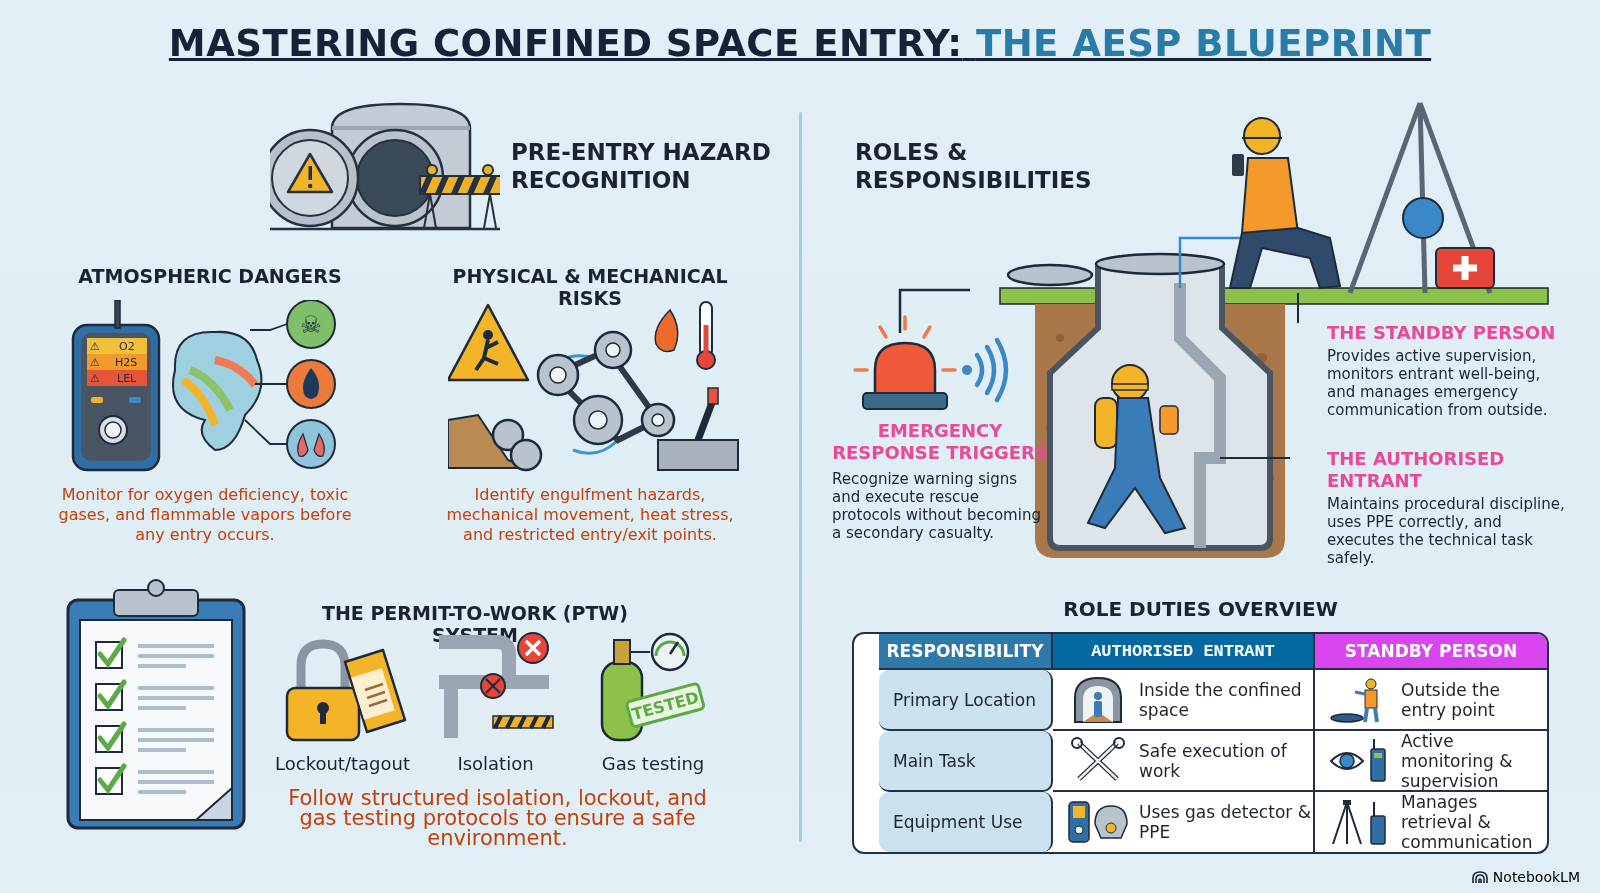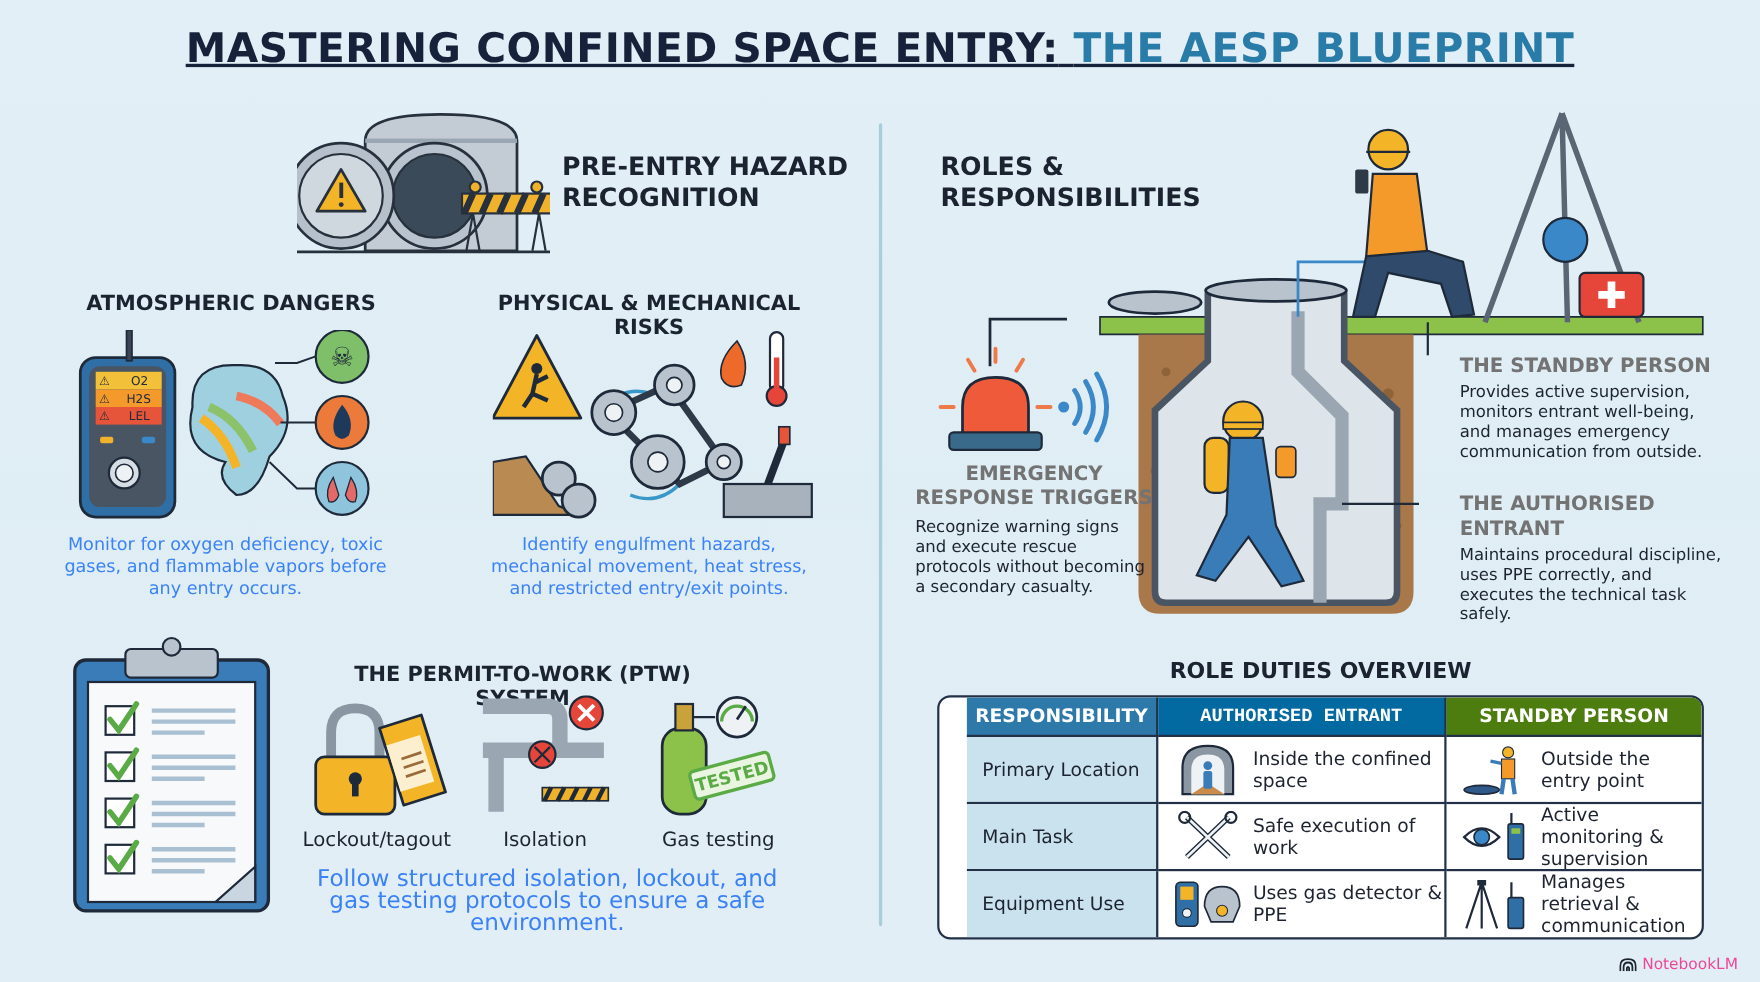--- a/index.html
+++ b/index.html
@@ -16,46 +16,46 @@
     font-family: "DejaVu Sans", sans-serif; font-weight: 700;
     font-size: 37px; letter-spacing: 0.5px; color: #16213a; text-decoration: underline;
   }
   .title .accent { color: #2a7ca8; }
   .divider {
     left: 799px; top: 112px; width: 3px; height: 730px;
     background: #a8cfd9; border-radius: 2px;
   }
   .h-big { font-weight: 700; font-size: 23px; line-height: 28px; color: #1b2230; }
   .h-sec { font-weight: 700; font-size: 19px; color: #1b2230; text-align: center; }
-  .body-txt { font-size: 16px; line-height: 20px; color: #3b82f6; text-align: center; }
+  .body-txt { font-size: 16px; line-height: 20px; color: #c2410c; text-align: center; }
   .caption { font-size: 18px; font-weight: 500; color: #1d2430; text-align: center; }
-  .role-h { font-weight: 700; font-size: 18px; line-height: 22px; color: #737373; }
+  .role-h { font-weight: 700; font-size: 18px; line-height: 22px; color: #ec4899; }
   .role-b { font-size: 15px; line-height: 18px; color: #1d2430; }
 
   
   .table {
     left: 852px; top: 632px; width: 697px; height: 222px;
     border: 2px solid #233148; border-radius: 12px; overflow: hidden;
     background: #fff;
     display: grid; grid-template-columns: 174px 262px 1fr;
     grid-template-rows: 36px 61px 61px 1fr;
     padding-left: 25px;
   }
   .th { color: #fff; font-weight: 700; font-size: 17px; display:flex; align-items:center; justify-content:center; border-bottom: 2px solid #233148; }
   .th.c1 { background: #2c79aa; border-right: 2px solid #233148; }
   .th.c2 { background: #0369a1; border-right: 2px solid #233148; font-family: Liberation Mono, monospace; }
-  .th.c3 { background: #4d7c0f; }
+  .th.c3 { background: #d946ef; }
   .td { display:flex; align-items:center; border-bottom: 2px solid #233148; font-size: 17px; color:#1d2430; }
   .td.last { border-bottom: none; }
-  .td.k { background: #c9e2ee; padding-left: 14px; border-right: 2px solid #233148; font-weight: 500; }
+  .td.k { background: #c9e2ee; padding-left: 14px; border-right: 2px solid #233148; font-weight: 500; border-radius: 10px; }
   .td.m { border-right: 2px solid #233148; }
   .td .ic { width: 62px; height: 48px; margin: 0 10px 0 14px; flex-shrink:0; }
   .td .tx { line-height: 20px; }
 
-  .nlm { right: 20px; bottom: 8px; font-size: 14px; color: #ec4899; display:flex; align-items:center; gap:5px; }
+  .nlm { right: 20px; bottom: 8px; font-size: 14px; color: #000000; display:flex; align-items:center; gap:5px; }
 </style>
 </head>
 <body>
 
 <div class="abs title">
   <span>MASTERING CONFINED SPACE ENTRY:</span>
   <span class="accent">THE AESP BLUEPRINT</span>
 </div>
 
 <div class="abs divider"></div>

